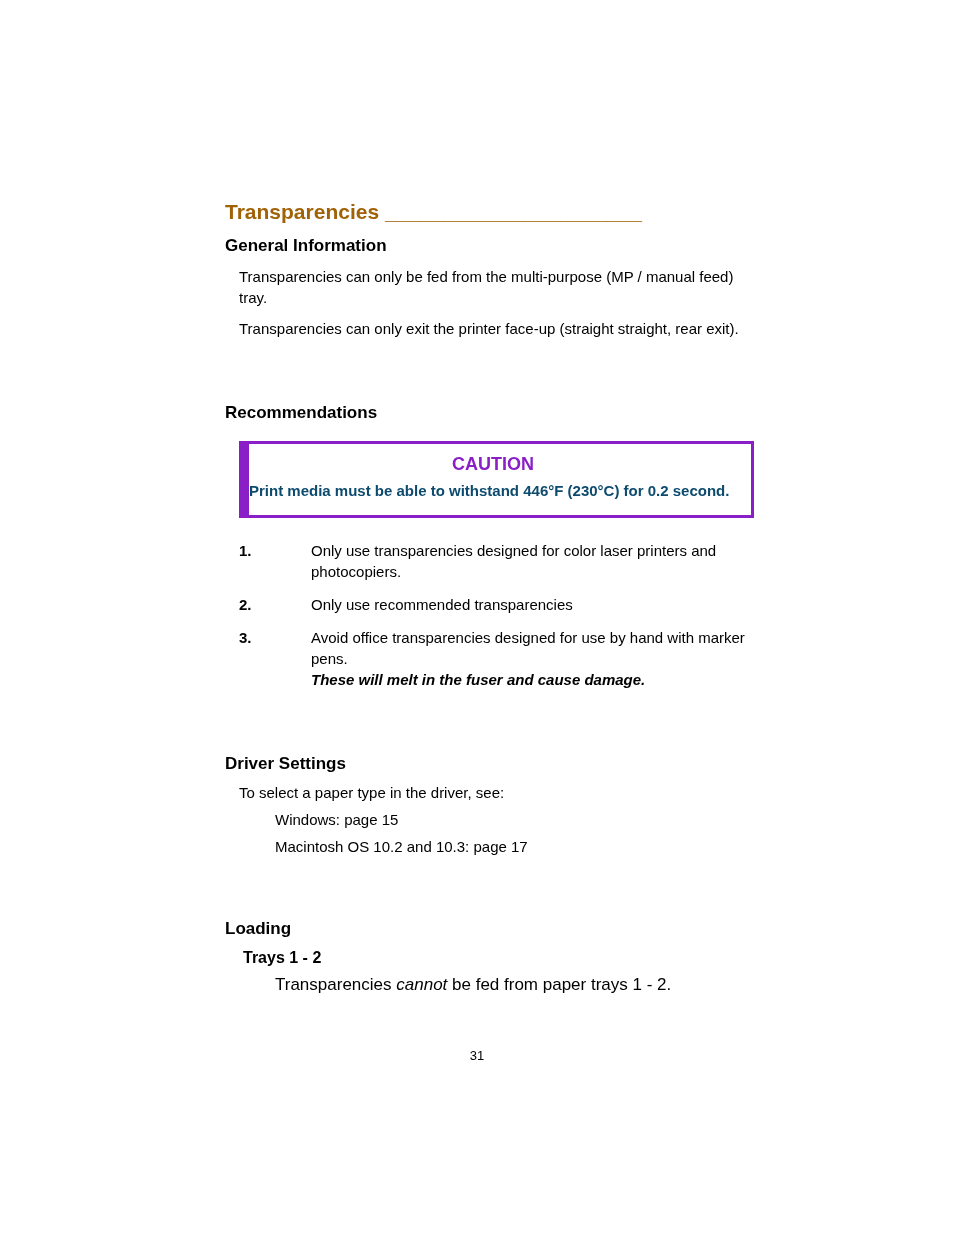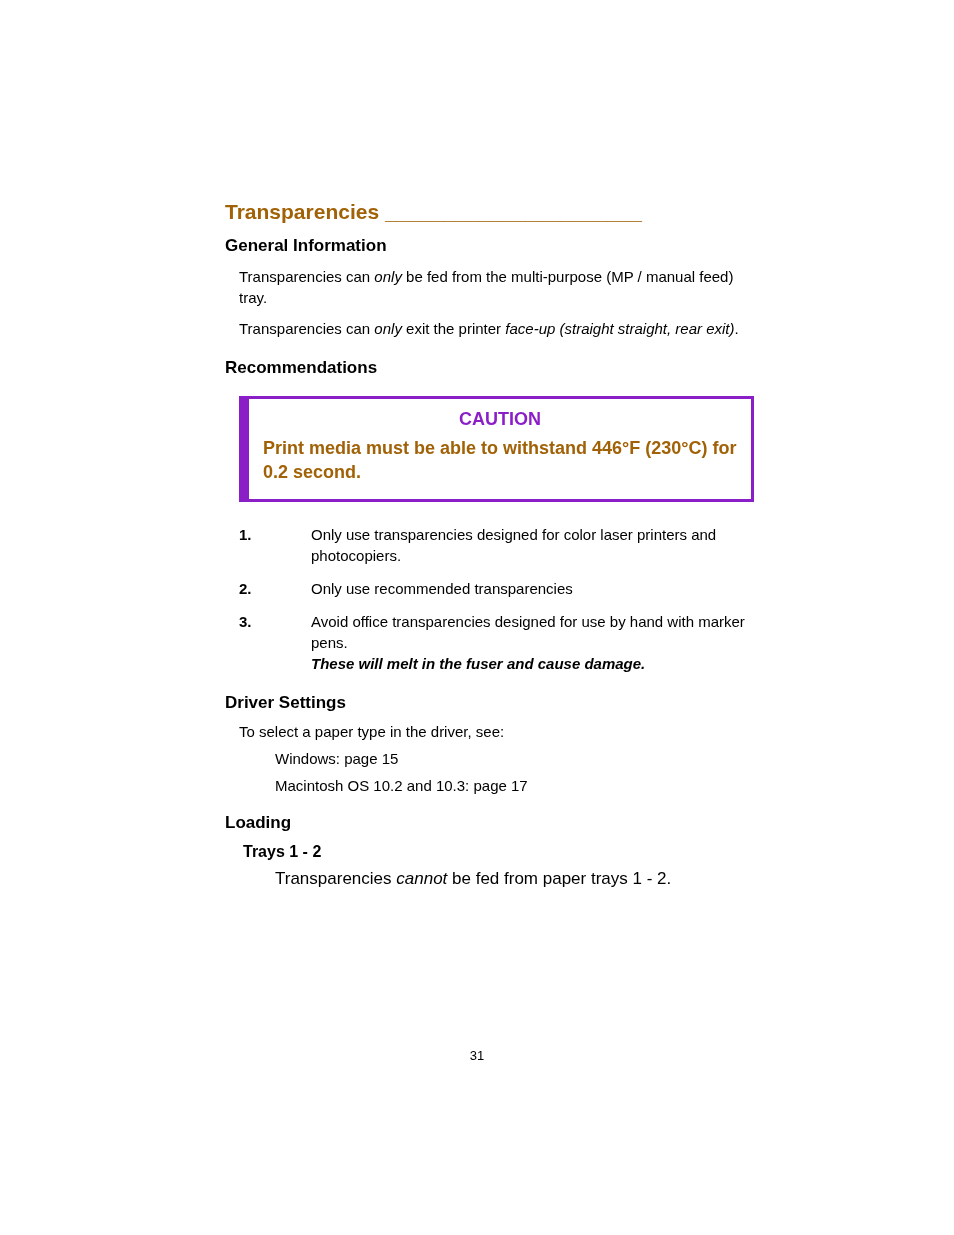--- a/index.html
+++ b/index.html
@@ -1,26 +1,26 @@
 <!DOCTYPE html>
 <html><head>
   <meta charset="utf-8">
   <style>
     * { box-sizing: border-box; margin: 0; padding: 0; }
     body { width: 954px; height: 1235px; background: #fff; font-family: Verdana, Geneva, sans-serif; color: #000; position: relative; }
     .page { padding: 200px 200px 0 225px; }
     .section-title { color: #a16207; font-size: 21px; font-weight: bold; margin-bottom: 12px; white-space: nowrap; }
     .h2 { font-size: 17px; font-weight: bold; margin-bottom: 10px; margin-top: 0; }
-    .h2.spaced { margin-top: 19px; }
+    .h2.spaced { margin-top: 64px; }
     .h3 { font-size: 16px; font-weight: bold; margin-left: 18px; margin-bottom: 8px; margin-top: 6px; }
     .body-text { font-size: 15px; line-height: 1.4; margin-left: 14px; margin-bottom: 10px; }
-    .body-text .italic { font-style: italic; }
-    .caution-box { margin: 18px 0 22px 14px; border: 3px solid #8a1fc7; border-left: 10px solid #8a1fc7; padding: 10px 14px 14px 14px; }
+    .body-text .italic { }
+    .caution-box { margin: 18px 0 22px 14px; border: 3px solid #8a1fc7; border-left: 10px solid #8a1fc7; padding: 10px 14px 14px 0; }
     .caution-title { color: #8a1fc7; font-size: 18px; font-weight: bold; text-align: center; margin-bottom: 6px; }
-    .caution-text { color: #a16207; font-size: 18px; font-weight: bold; line-height: 1.35; }
+    .caution-text { color: #0c4a6e; font-size: 15px; font-weight: bold; line-height: 1.35; }
     .ol { margin-left: 14px; }
     .ol-item { display: flex; margin-bottom: 12px; font-size: 15px; line-height: 1.4; }
     .ol-num { font-weight: bold; width: 40px; flex-shrink: 0; }
     .ol-body { flex: 1; margin-left: 32px; }
     .ol-body .line2 { display: block; }
     .ol-body .italic { font-style: italic; display: block; font-weight: bold; }
     .driver-intro { font-size: 15px; margin-left: 14px; margin-bottom: 10px; }
     .driver-line { font-size: 15px; margin-left: 50px; margin-bottom: 10px; }
     .trays-text { font-size: 17px; margin-left: 50px; margin-top: 6px; }
     .trays-text .italic { font-style: italic; }

